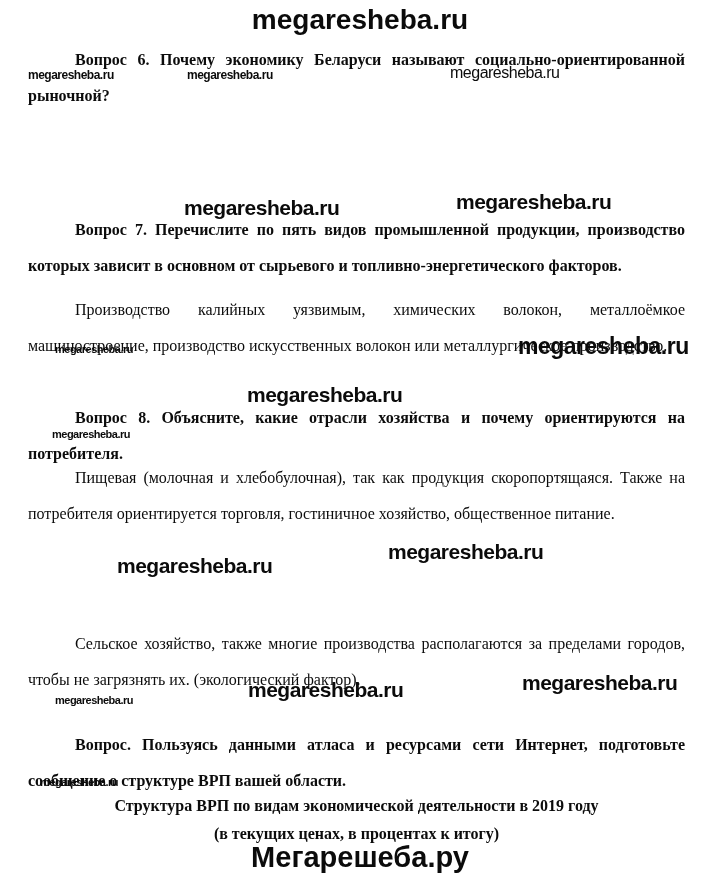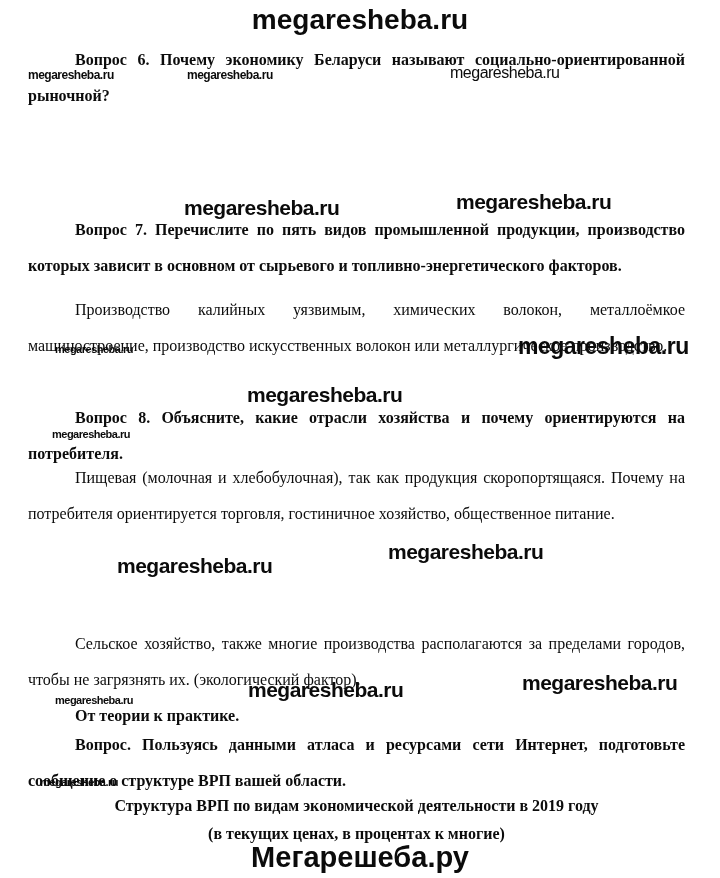--- a/index.html
+++ b/index.html
@@ -93,28 +93,27 @@
 
   <div class="txt bold pos-q6h">Вопрос 6. Почему экономику Беларуси называют социально-ориентированной рыночной?</div>
 
 
   <div class="txt bold pos-q7h">Вопрос 7. Перечислите по пять видов промышленной продукции, производство которых зависит в основном от сырьевого и топливно-энергетического факторов.</div>
 
   <div class="txt pos-q7a">Производство калийных уязвимым, химических волокон, металлоёмкое машиностроение, производство искусственных волокон или металлургическое производство.</div>
 
   <div class="txt bold pos-q8h">Вопрос 8. Объясните, какие отрасли хозяйства и почему ориентируются на потребителя.</div>
 
-  <div class="txt pos-q8a">Пищевая (молочная и хлебобулочная), так как продукция скоропортящаяся. Почему на потребителя ориентируется торговля, гостиничное хозяйство, общественное питание.</div>
+  <div class="txt pos-q8a">Пищевая (молочная и хлебобулочная), так как продукция скоропортящаяся. Также на потребителя ориентируется торговля, гостиничное хозяйство, общественное питание.</div>
 
 
   <div class="txt pos-q9a">Сельское хозяйство, также многие производства располагаются за пределами городов, чтобы не загрязнять их. (экологический фактор).</div>
 
-  <div class="txt bold pos-theory">От теории к практике.</div>
 
   <div class="txt bold pos-practice">Вопрос. Пользуясь данными атласа и ресурсами сети Интернет, подготовьте сообщение о структуре ВРП вашей области.</div>
 
   <div class="txt bold center pos-t1">Структура ВРП по видам экономической деятельности в 2019 году</div>
 
-  <div class="txt bold center pos-t2">(в текущих ценах, в процентах к многие)</div>
+  <div class="txt bold center pos-t2">(в текущих ценах, в процентах к итогу)</div>
 
   <div class="footer-logo">Мегарешеба.ру</div>
 
 </div>
 
 </body></html>

